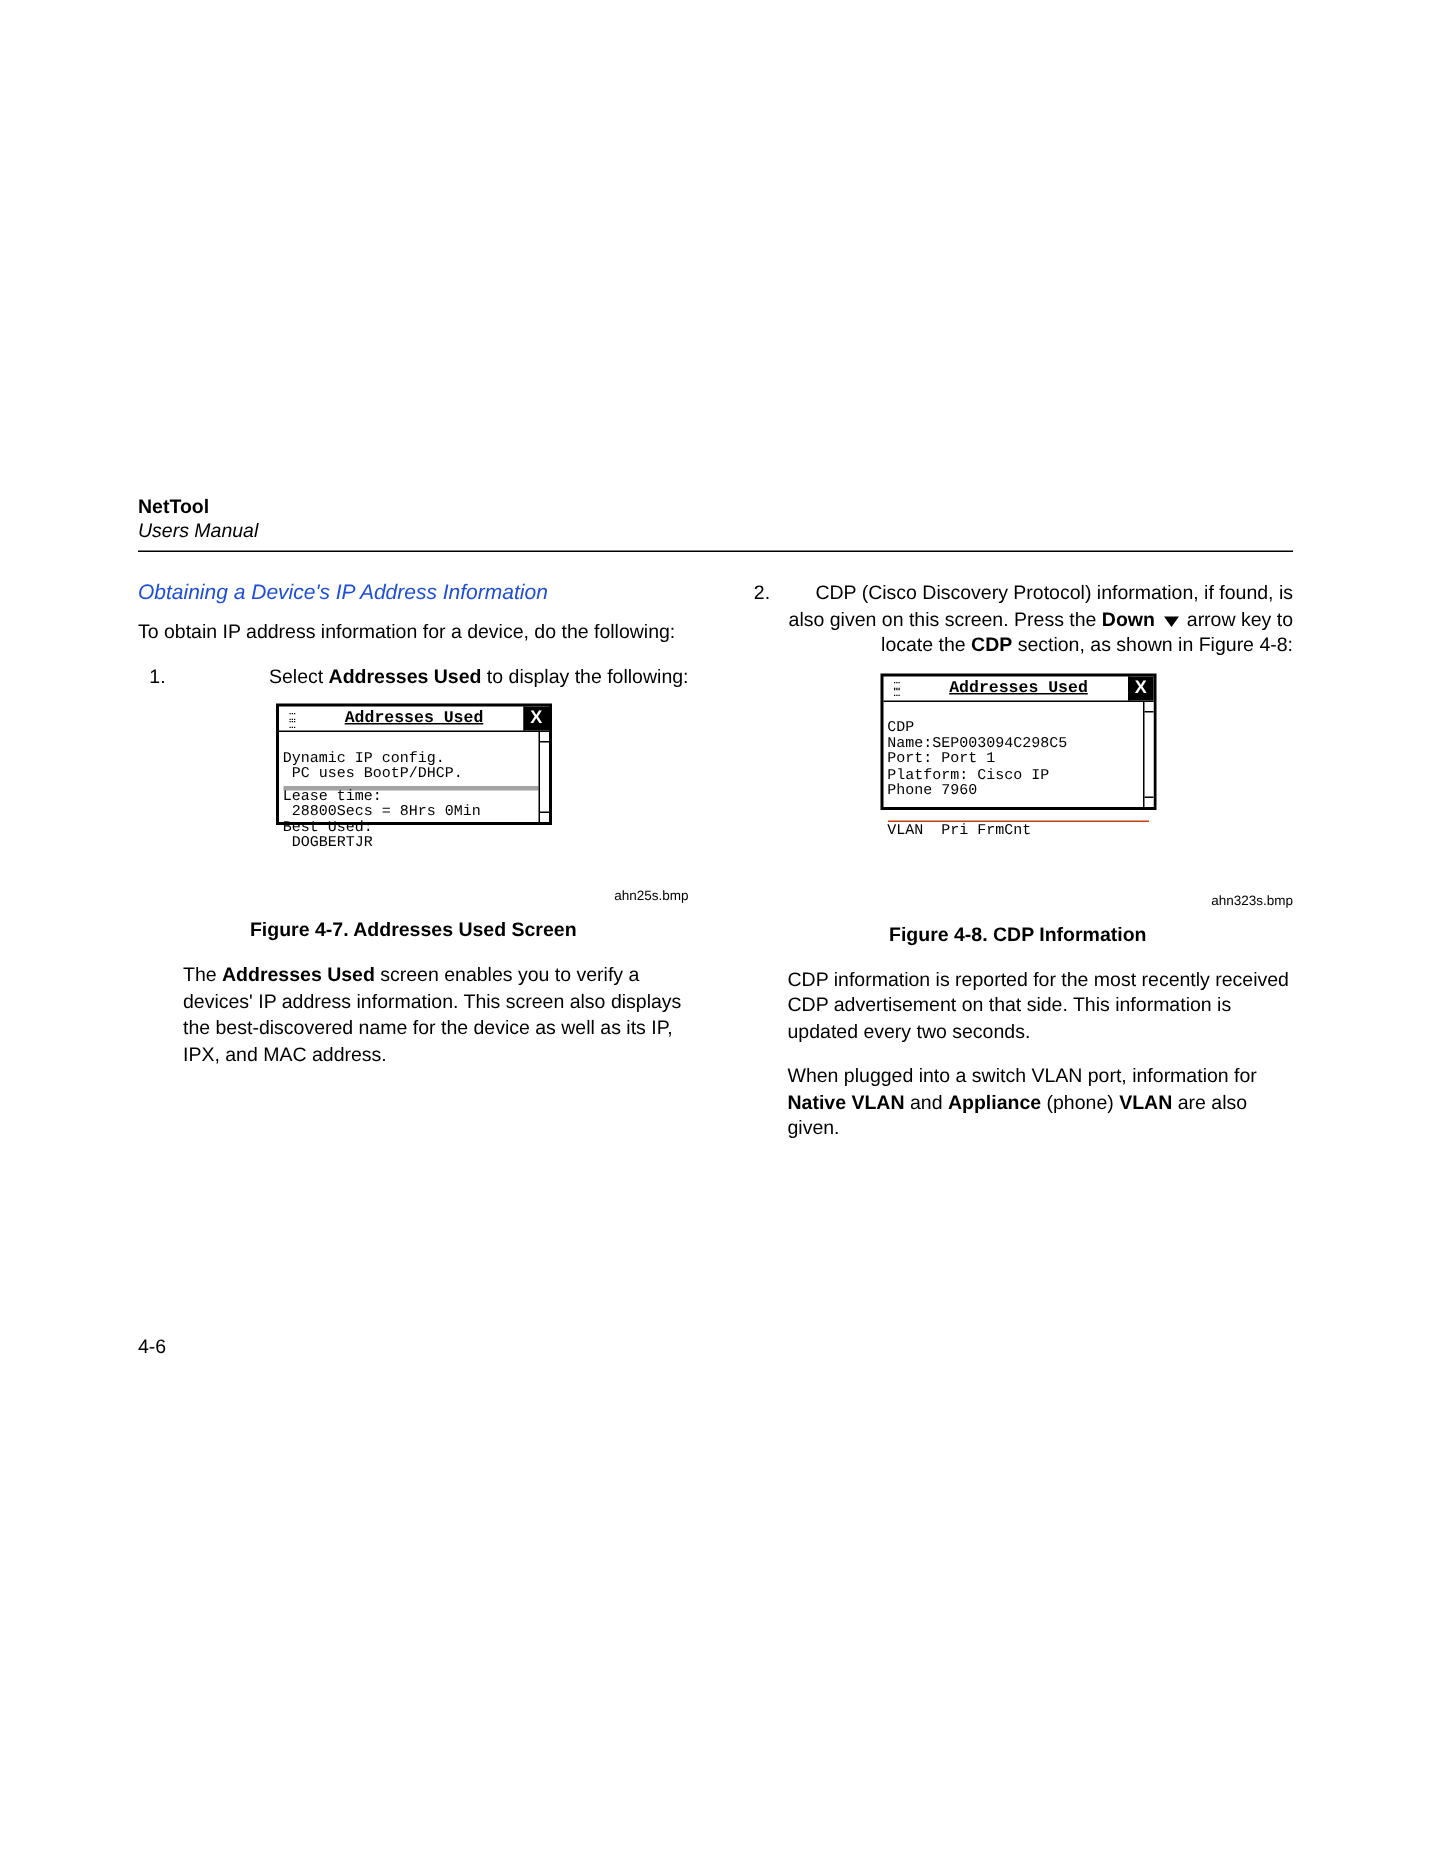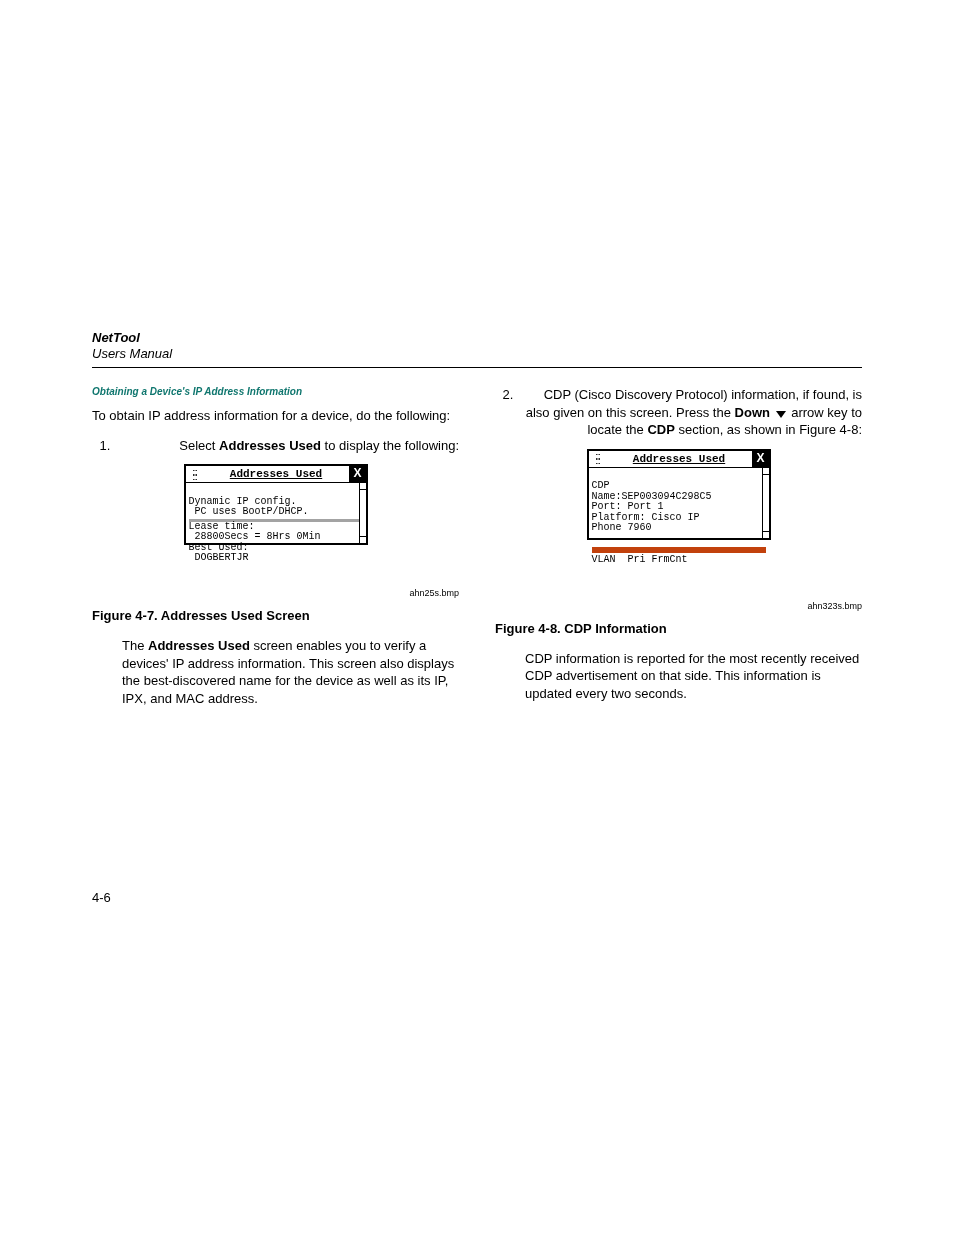--- a/index.html
+++ b/index.html
@@ -17,21 +17,20 @@
     padding: 330px 92px 60px 92px;
     box-sizing: border-box;
     height: 100%;
     position: relative;
   }
   .header-block {
     margin-bottom: 6px;
   }
   .header-title {
     font-weight: bold;
-    font-style: italic;
     font-size: 13px;
   }
   .header-sub {
     font-style: italic;
     font-size: 13px;
     margin-top: 1px;
   }
   .rule {
     border: none;
     border-top: 1px solid #000;
@@ -39,24 +38,24 @@
   }
   .columns {
     display: flex;
     gap: 36px;
   }
   .col {
     flex: 1;
     min-width: 0;
   }
   .section-heading {
-    color: #0f766e;
+    color: #1d4ed8;
     font-style: italic;
-    font-weight: bold;
-    font-size: 10px;
+    font-weight: normal;
+    font-size: 14px;
     margin-bottom: 10px;
   }
   p { margin: 0 0 12px 0; line-height: 1.35; }
   ol { margin: 0 0 10px 0; padding-left: 22px; text-align: right; }
   li { margin-bottom: 10px; line-height: 1.35; padding-left: 8px; }
   .indent { margin-left: 30px; }
   .figure {
     text-align: center;
     margin: 8px 0 4px 0;
   }
@@ -142,21 +141,21 @@
     bottom: 0; left: 0; right: 0;
     height: 6px;
     border-top: 1px solid #000;
   }
   .bmp-label {
     text-align: right;
     font-size: 9px;
     margin: 2px 0 10px 0;
   }
   .figure-caption {
-    text-align: left;
+    text-align: center;
     font-weight: bold;
     font-size: 13px;
     margin-bottom: 14px;
   }
   .down-arrow {
     display: inline-block;
     width: 0; height: 0;
     border-left: 5px solid transparent;
     border-right: 5px solid transparent;
     border-top: 7px solid #000;
@@ -232,28 +231,31 @@
             <span class="dev-dots"></span>
             <span class="dev-title">Addresses Used</span>
             <span class="dev-close">X</span>
           </div>
           <div class="dev-body" style="height:66px;">
 <div class="dev-panel" style="border:none;"><span>CDP</span>
 <span>Name:SEP003094C298C5</span>
 <span>Port: Port 1</span>
 <span>Platform: Cisco IP</span>
 <span>Phone 7960</span></div>
-<div style="border-top:6px solid #c2410c;margin-top:2px;padding-top:2px;"><span>VLAN  Pri FrmCnt</span></div>
+<div style="border-top:1px solid #c2410c;margin-top:2px;padding-top:2px;"><span>VLAN  Pri FrmCnt</span></div>
             <div class="dev-scroll"></div>
           </div>
         </div>
       </div>
       <div class="bmp-label">ahn323s.bmp</div>
       <div class="figure-caption">Figure 4-8. CDP Information</div>
 
       <p class="indent">CDP information is reported for the most recently received CDP advertisement on that side. This information is updated every two seconds.</p>
 
+      <p class="indent">
+        <span>When plugged into a switch VLAN port, information for </span><b>Native VLAN</b><span> and </span><b>Appliance</b><span> (phone) </span><b>VLAN</b><span> are also given.</span>
+      </p>
     </div>
 
   </div>
 
   <div class="page-number">4-6</div>
 </div>
 
 </body></html>

